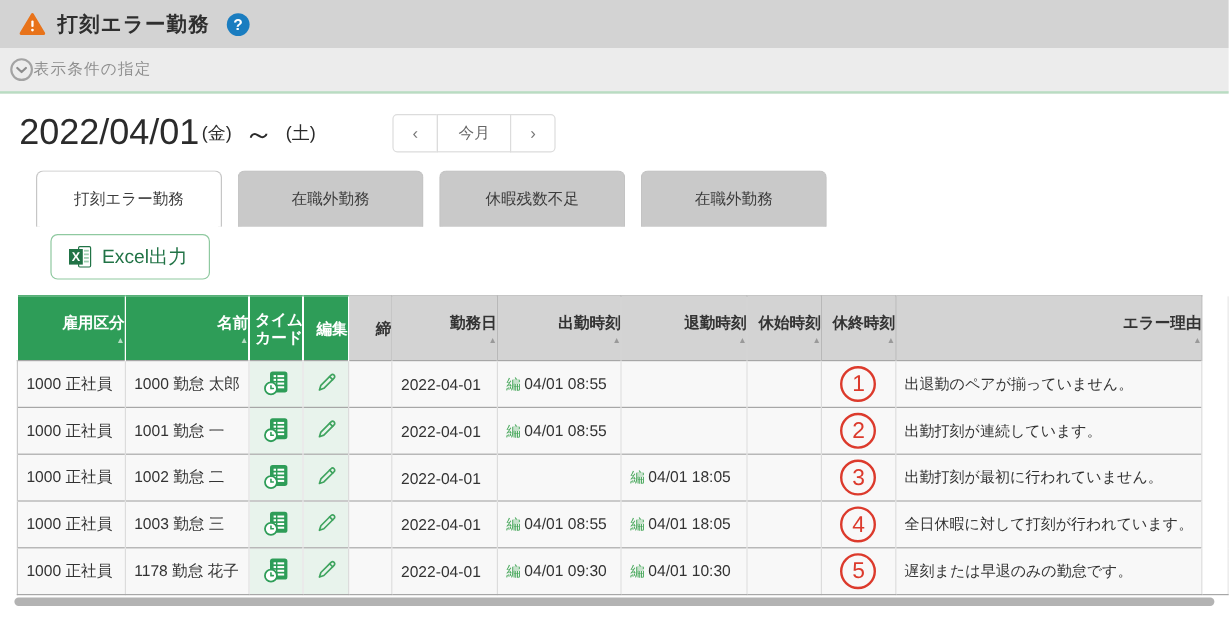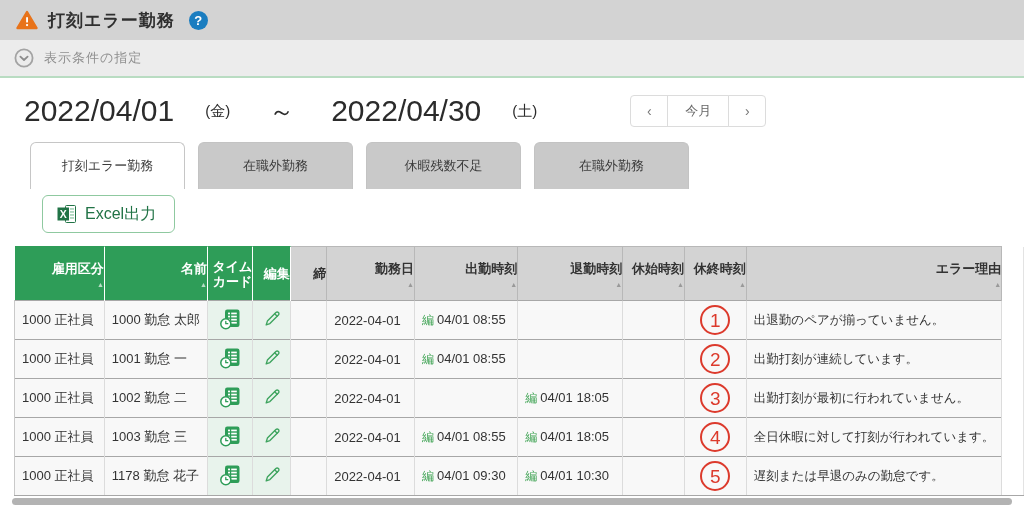--- a/index.html
+++ b/index.html
@@ -17,26 +17,26 @@
   .page-title { font-size:17px; font-weight:bold; color:#2f2f2f; letter-spacing:1px; }
   .help-icon {
     width:19px; height:19px; border-radius:50%; background:#1a7dc0; color:#fff;
     font-size:13px; font-weight:bold; display:flex; align-items:center; justify-content:center;
     margin-left:4px; cursor:pointer;
   }
 
   
   .filter-bar {
     height:38px; background:#ececec; border-bottom:2px solid #b9dcc2;
-    display:flex; align-items:center; padding-left:14px; gap:10px;
+    display:flex; align-items:center; padding-left:8px; 
   }
   .filter-label { font-size:13px; color:#8f8f8f; letter-spacing:1px; }
 
   
-  .date-row { margin:16px 0 0 24px; display:flex; align-items:center;gap:29px; }
+  .date-row { margin:16px 0 0 16px; display:flex; align-items:center; }
   .date-big { font-size:30px; color:#2b2b2b; }
   .date-small { font-size:15px; color:#2b2b2b; margin:0 2px; }
   .date-tilde { font-size:25px; color:#2b2b2b; margin:0 8px; }
   .date-nav { display:flex; margin-left:62px; }
   .date-nav button {
     height:32px; background:#fff; border:1px solid #dcdcdc; color:#777;
     font-size:14px; cursor:pointer; margin-left:-1px;
     font-family:inherit;
   }
   .date-nav .nav-prev { width:38px; border-radius:4px 0 0 4px; margin-left:0; }
@@ -126,21 +126,20 @@
       <polyline points="6.4,8.6 10,12 13.6,8.6" fill="none" stroke="#8c8c8c" stroke-width="1.8" stroke-linecap="round" stroke-linejoin="round"></polyline>
     </svg>
   </span>
   <span class="filter-label">表示条件の指定</span>
 </div>
 
 <div class="date-row">
   <span class="date-big">2022/04/01</span>
   <span class="date-small">(金)</span>
   <span class="date-tilde">～</span>
-  <span class="date-big">2022/04/30</span>
   <span class="date-small">(土)</span>
   <div class="date-nav">
     <button class="nav-prev">‹</button>
     <button class="nav-today">今月</button>
     <button class="nav-next">›</button>
   </div>
 </div>
 
 <div class="tabs">
   <div class="tab active">打刻エラー勤務</div>

